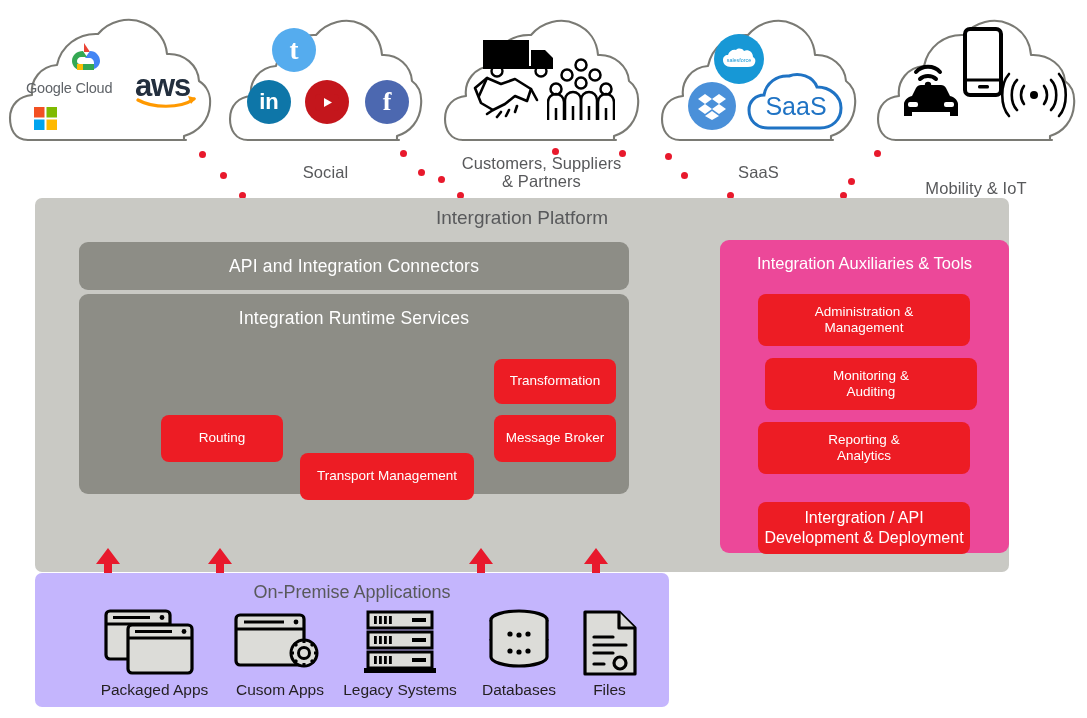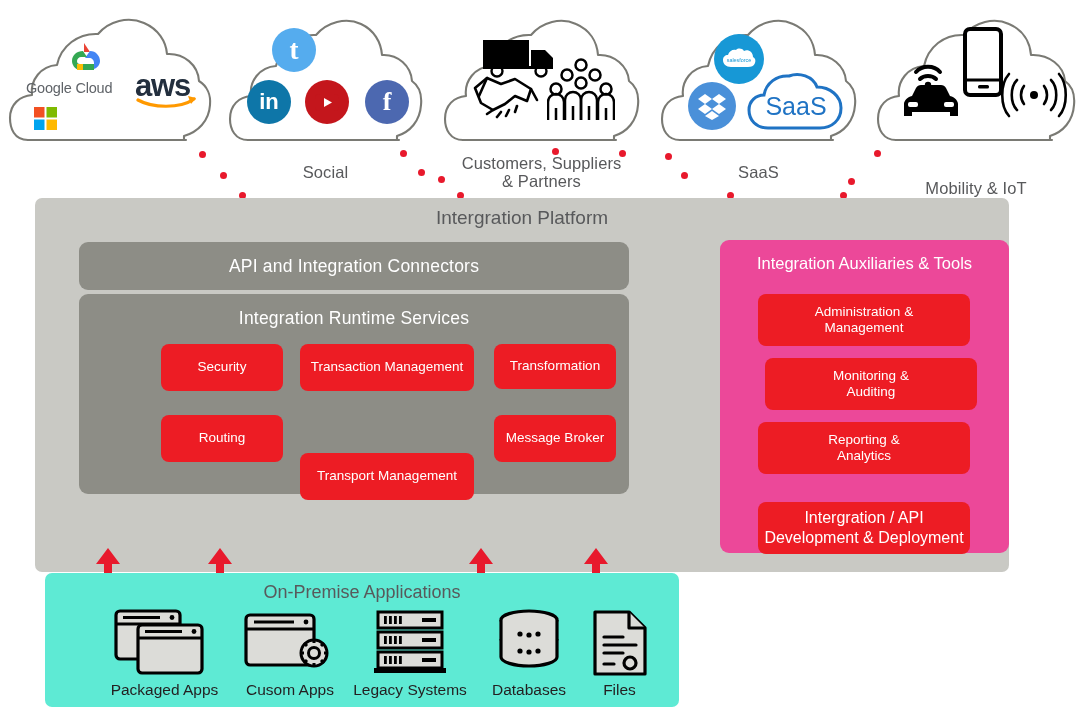--- a/index.html
+++ b/index.html
@@ -91,23 +91,22 @@
     width:100%;
     text-align:center;
     font-size:16.5px;
     color:#ffffff;
     top:14px;
   }
 
   
   .onprem{
     position:absolute;
-    background:#5eead4;
+    background:#c4b5fd;
     border-radius:7px;
-    margin-left:10px;
   }
   .onprem-title{
     position:absolute;
     width:100%;
     text-align:center;
     font-size:18px;
     color:#58595b;
     top:9px;
   }
   .op-item{position:absolute;text-align:center;}
@@ -342,27 +341,21 @@
   <div class="platform" style="left:35px;top:198px;width:974px;height:374px;">
     <div class="platform-title">Intergration Platform</div>
 
     <div class="band" style="left:44px;top:44px;width:550px;height:48px;">
       <div class="band-title" style="top:14px;">API and Integration Connectors</div>
     </div>
 
     <div class="runtime-box" style="left:44px;top:96px;width:550px;height:200px;">
       <div class="band-title" style="top:14px;">Integration Runtime Services</div>
 
-      <div class="chip" style="left:82px;top:50px;width:122px;height:47px;">
-        <span>Security</span>
-      </div>
-      <div class="chip" style="left:221px;top:50px;width:174px;height:47px;">
-        <span>Transaction Management</span>
-      </div>
-      <div class="chip" style="left:415px;top:50px;width:122px;height:45px;text-align:center;">
+      <div class="chip" style="left:415px;top:65px;width:122px;height:45px;text-align:center;">
         <span>Transformation</span>
       </div>
 
       <div class="chip" style="left:82px;top:121px;width:122px;height:47px;">
         <span>Routing</span>
       </div>
       <div class="chip" style="left:221px;top:121px;width:174px;height:47px;margin-top:38px;">
         <span>Transport Management</span>
       </div>
       <div class="chip" style="left:415px;top:121px;width:122px;height:47px;">

